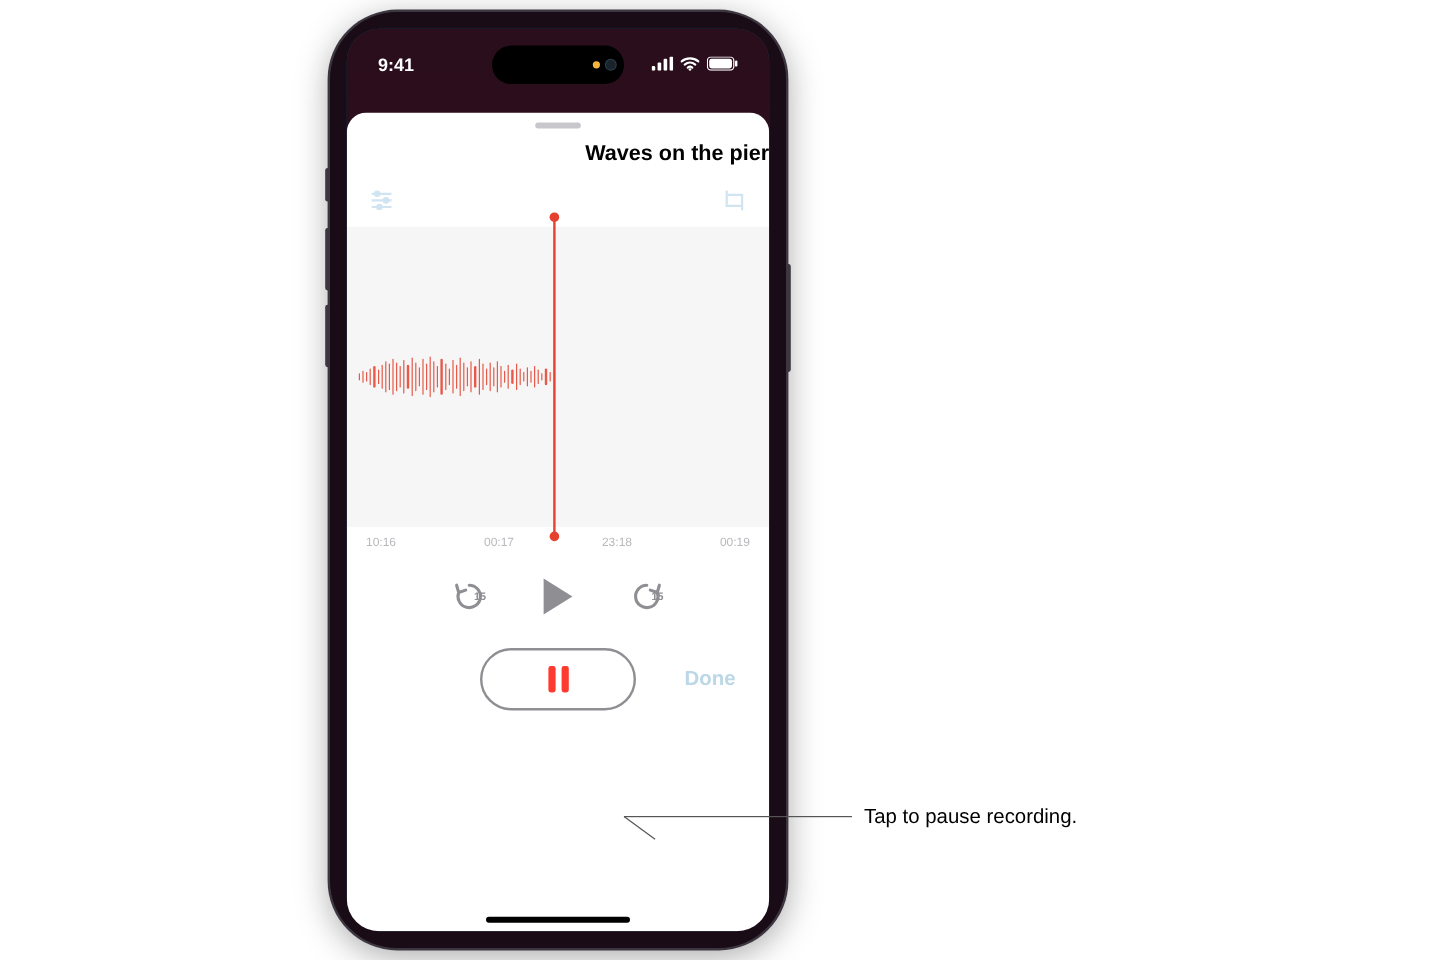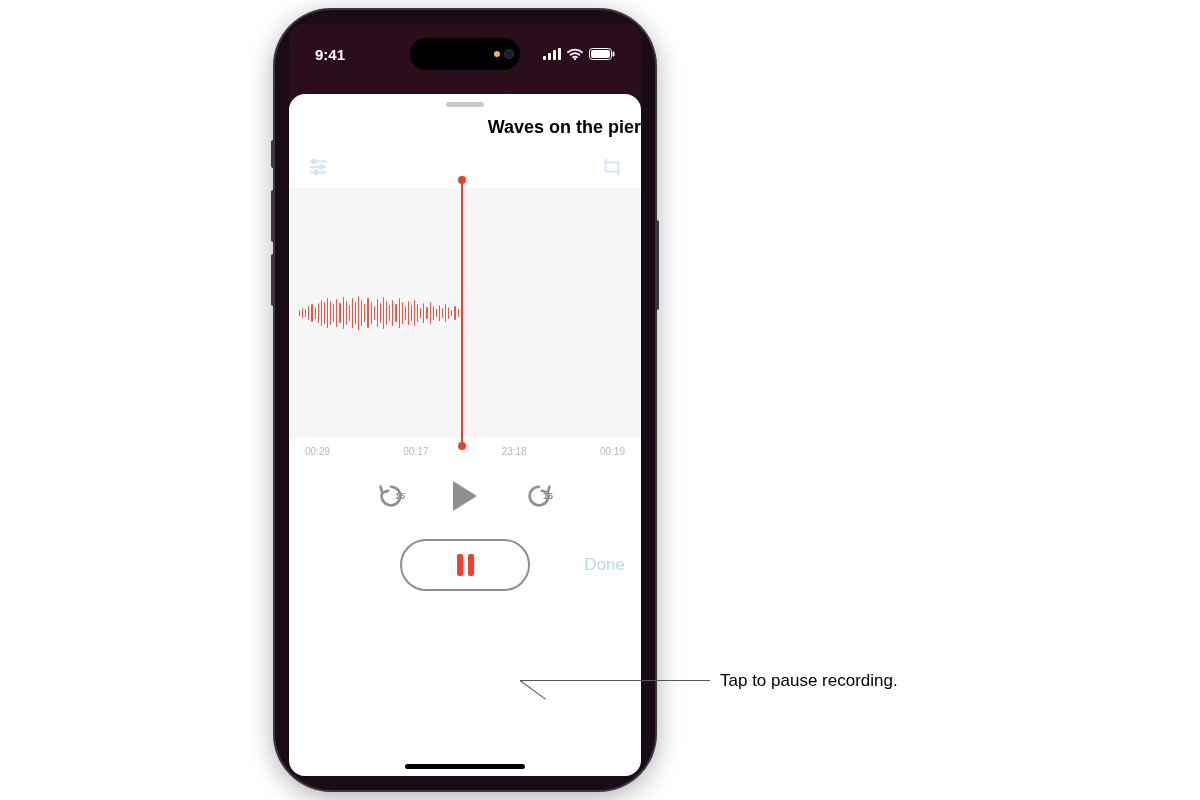--- a/index.html
+++ b/index.html
@@ -30,21 +30,21 @@
   
   .side-btn { position: absolute; background:#3c3640; border-radius:3px; }
   .side-btn.mute   { left:-4px;  top:130px; width:4px; height:28px; }
   .side-btn.volup  { left:-4px;  top:180px; width:4px; height:52px; }
   .side-btn.voldn  { left:-4px;  top:244px; width:4px; height:52px; }
   .side-btn.power  { right:-4px; top:210px; width:4px; height:90px; }
 
   .screen {
     width: 100%;
     height: 100%;
-    border-radius: 16px;
+    border-radius: 27px;
     background: #0c4a6e;
     position: relative;
     overflow: hidden;
   }
 
   
   .island {
     position: absolute;
     top: 14px;
     left: 50%;
@@ -208,23 +208,23 @@
     border-radius:28px;
     display:flex;align-items:center;justify-content:center;
     gap:5px;
     background:#fff;
   }
   .pause-btn span{
     display:block;width:6px;height:22px;border-radius:2px;background:#ff3b30;
   }
   .done-btn{
     position:absolute;
-    right:16px;
+    right:28px;
     font-size:17px;
-    font-weight:400;
+    font-weight:700;
     color:#bcd7e6;
   }
 
   
   .home-ind{
     position:absolute;bottom:7px;left:50%;transform:translateX(-50%);
     width:120px;height:5px;border-radius:3px;background:#000;
   }
 
   
@@ -377,21 +377,21 @@
             <span style="height: 18px;"></span>
             <span style="height: 12px;"></span>
             <span style="height: 6px;"></span>
             <span style="height: 14px;"></span>
             <span style="height: 8px;"></span>
           </div>
         <div class="playhead"></div>
       </div>
 
       <div class="time-ruler">
-        <span>00:29</span>
+        <span>10:16</span>
         <span>00:17</span>
         <span>23:18</span>
         <span>00:19</span>
       </div>
 
 
       <div class="transport">
         <div class="skip">
           <svg viewBox="0 0 24 24">
               <path d="M12 4a8 8 0 1 1-7.5 5.2" stroke-linecap="round"></path>

